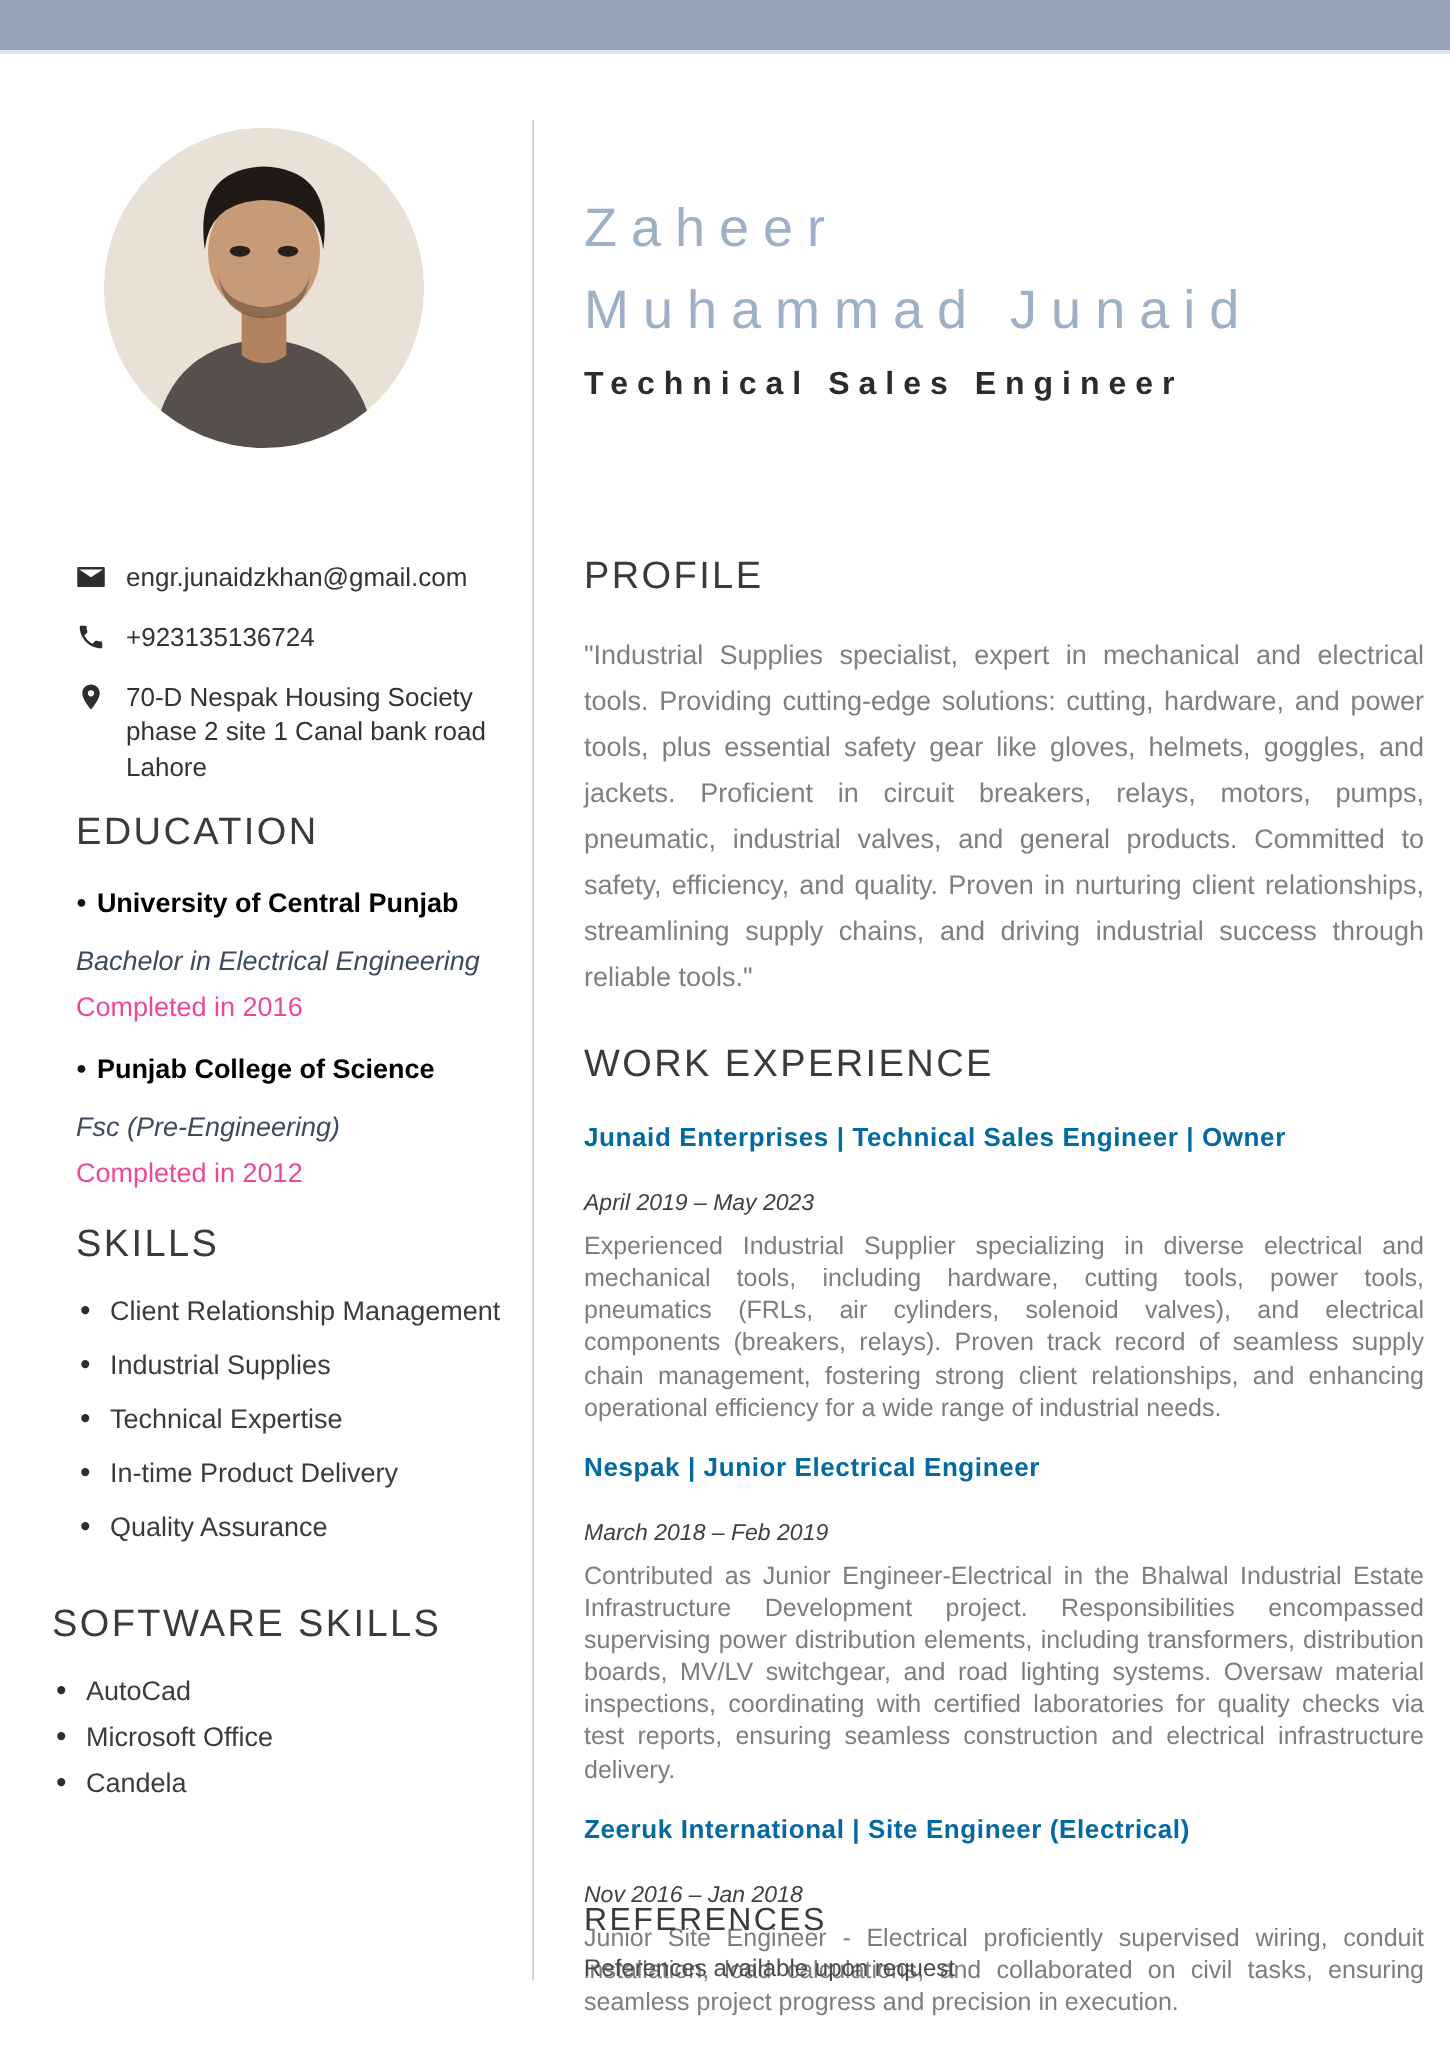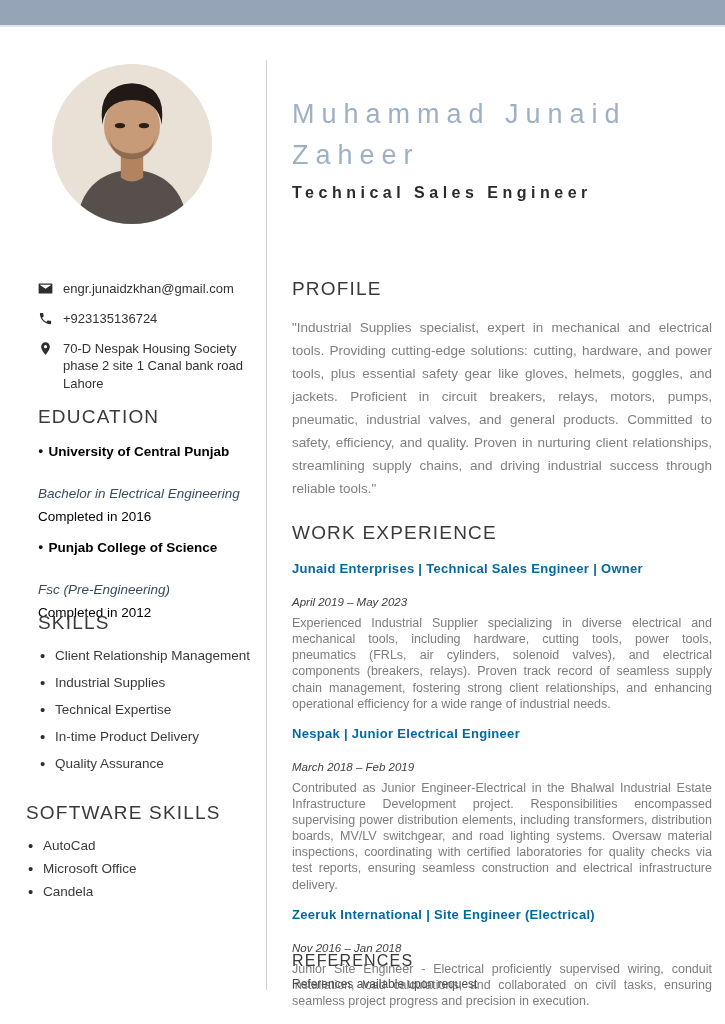--- a/index.html
+++ b/index.html
@@ -42,22 +42,22 @@
   .c-text { font-size: 13px; color: #333333; line-height: 1.32; }
   .c-text.addr { width: 182px; }
 
   .sec-h {
     font-size: 19px; color: #3a3a3a; letter-spacing: 1.2px; font-weight: 500;
   }
   .education { position: absolute; left: 38px; top: 406px; width: 228px; }
   .edu-item { margin-top: 16px; }
   .edu-school { font-size: 13.5px; font-weight: bold; color: #000000; }
   .edu-school::before { content: "\25CF\00a0\00a0"; font-size: 9px; vertical-align: 2px; color: #111; }
-  .edu-degree { margin-top: 27px; font-size: 13.5px; font-style: italic; color: #3d4a5e; }
-  .edu-completed { margin-top: 8px; font-size: 13.5px; color: #000000; }
+  .edu-degree { margin-top: 14px; font-size: 13.5px; font-style: italic; color: #3d4a5e; }
+  .edu-completed { margin-top: 8px; font-size: 13.5px; color: #ec4899; }
 
   .skills { position: absolute; left: 38px; top: 612px; width: 228px; }
   .dot-list { margin: 14px 0 0 0; padding: 0; list-style: none; }
   .dot-list li {
     position: relative; padding-left: 17px; font-size: 13.5px; color: #3b3b3b;
     margin-bottom: 12px;
   }
   .dot-list li::before {
     content: "\2022"; position: absolute; left: 2px; top: -1px; color: #2e2e2e; font-size: 15px;
   }
@@ -98,22 +98,22 @@
       <path d="M43 55 h14 v16 q-7 5 -14 0 Z" fill="#b3835f"></path>
       <ellipse cx="50" cy="39" rx="17.5" ry="20" fill="#c79a78"></ellipse>
       <path d="M31.5 38 Q28 13 50 12 Q72 13 68.5 38 Q67 23 50 22.5 Q33 23 31.5 38 Z" fill="#201915"></path>
       <path d="M35.5 45 Q37 59 50 59.5 Q63 59 64.5 45 Q63 55 50 56 Q37 55 35.5 45 Z" fill="#5f4733" opacity="0.55"></path>
       <ellipse cx="42.5" cy="38.5" rx="3.2" ry="1.7" fill="#2a1f18"></ellipse>
       <ellipse cx="57.5" cy="38.5" rx="3.2" ry="1.7" fill="#2a1f18"></ellipse>
     </svg>
   </div>
 
   <div class="name-block">
+    <div class="name-line">Zaheer</div>
     <div class="name-line">Muhammad Junaid</div>
-    <div class="name-line">Zaheer</div>
     <div class="main-title">Technical Sales Engineer</div>
   </div>
 
   <div class="contact">
     <div class="contact-row">
       <span class="c-icon">
         <svg viewBox="0 0 24 24">
             <path d="M2 4h20c.6 0 1 .4 1 1v14c0 .6-.4 1-1 1H2c-.6 0-1-.4-1-1V5c0-.6.4-1 1-1zm10 8.2L21.5 6h-19L12 12.2z"></path>
           </svg>
       </span>

